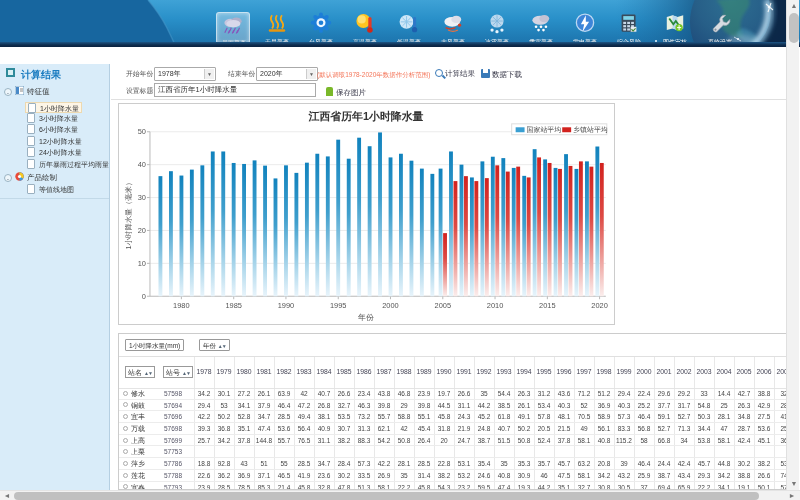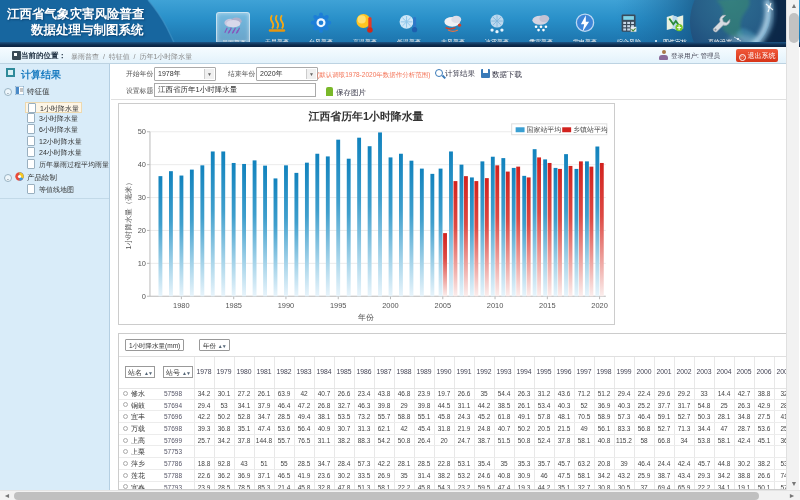--- a/index.html
+++ b/index.html
@@ -115,21 +115,20 @@
           <circle cx="122" cy="39" r="1.1"></circle>
           <circle cx="40" cy="41" r="1"></circle>
         </g>
       <path d="M150 4 l7 6 M155 3 l-3 9" stroke="#fff" stroke-width="1.1" opacity=".85"></path>
       <path d="M118 37 l7 4" stroke="#e8f4ff" stroke-width="1" opacity=".7"></path>
     </svg>
     <svg id="logo" width="180" height="47" viewBox="0 0 180 47">
       <path d="M0 0 L148 0 Q160 14 167 28 Q172 38 176 47 L0 47 Z" fill="#17669f"></path>
       <path d="M148 0 Q160 14 167 28 Q172 38 176 47" stroke="#4396c8" stroke-width="1.5" fill="none" opacity=".6"></path>
     </svg>
-    <div id="ltitle">江西省气象灾害风险普查<div class="l2">数据处理与制图系统</div></div>
 <div class="ticon on" style="left:216px"><svg width="24" height="23" viewBox="0 0 28 28">
           <ellipse cx="11" cy="12" rx="7.5" ry="5" fill="#c6c6de"></ellipse>
           <ellipse cx="18" cy="10" rx="6.5" ry="4.5" fill="#b0b0cc"></ellipse>
           <ellipse cx="14.5" cy="13" rx="8.5" ry="4.5" fill="#d8d8ea"></ellipse>
           <g stroke="#8855bb" stroke-width="1.4">
             <line x1="7" y1="18" x2="4" y2="24"></line>
             <line x1="12" y1="18" x2="9" y2="24"></line>
             <line x1="17" y1="18" x2="14" y2="24"></line>
             <line x1="22" y1="18" x2="19" y2="24"></line>
             <line x1="10" y1="21" x2="8" y2="25"></line>
@@ -235,28 +234,20 @@
           <path d="M11 4 l6 2 v16 l-6 -2 z" fill="#b8d8f0"></path>
           <path d="M7 8 l5 7 3 -4 5 7" stroke="#2a8a3a" stroke-width="2.2" fill="none"></path>
           <circle cx="19" cy="19" r="4.5" fill="#78c828"></circle>
           <path d="M19 16 v6 M16.5 19 h5" stroke="#fff" stroke-width="1.2"></path>
         </svg><div class="tlab">图件审核</div></div>
 <div class="ticon" style="left:703px"><svg width="24" height="23" viewBox="0 0 28 28">
           <path d="M21 4 a6 6 0 0 0 -7 8 L6 20 a3 3 0 0 0 4 4 l8 -8 a6 6 0 0 0 8 -7 l-4 4 -4 -1 -1 -4 z" fill="#d8dde2" stroke="#9aa4ae" stroke-width="0.8"></path>
           <circle cx="8.5" cy="21.5" r="1.3" fill="#8a949e"></circle>
         </svg><div class="tlab">系统设置</div></div>
     <div id="hdrdark"></div>
-  </div>
-  <div id="bc">
-    <div class="ic"></div>
-      <div class="cap">当前的位置：</div>
-    <div class="path">暴雨普查&nbsp;&nbsp;/&nbsp;&nbsp;特征值&nbsp;&nbsp;/&nbsp;&nbsp;历年1小时降水量</div>
-    <div class="pic"></div>
-      <div class="usr">登录用户: 管理员</div>
-    <div id="exit"><b>○</b>退出系统</div>
   </div>
   <div id="side">
     <div id="smenu">
       <div id="sticon"></div>
         <div id="stitle">计算结果</div>
       <div class="node" style="top:22px"><span class="tog">-</span><span class="fic"><svg width="9" height="9">
               <rect width="9" height="9" fill="#fff" stroke="#6a9ac0"></rect>
               <rect x="1" y="1" width="3" height="7" fill="#4a8ac8"></rect>
               <line x1="5" y1="3" x2="8" y2="3" stroke="#888"></line>
               <line x1="5" y1="5" x2="8" y2="5" stroke="#888"></line>

